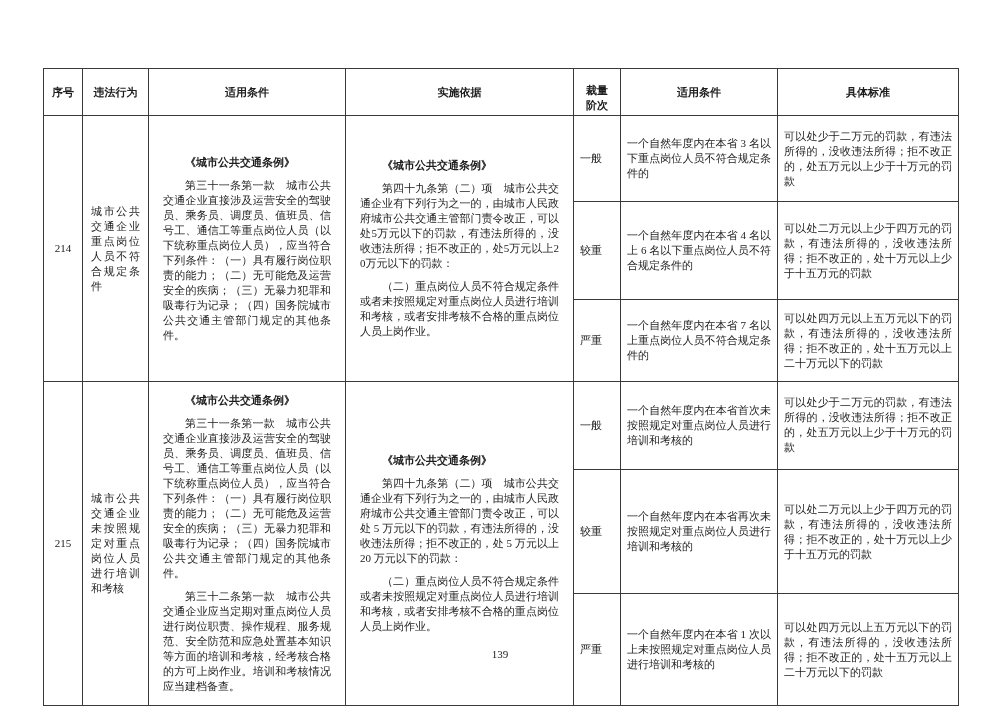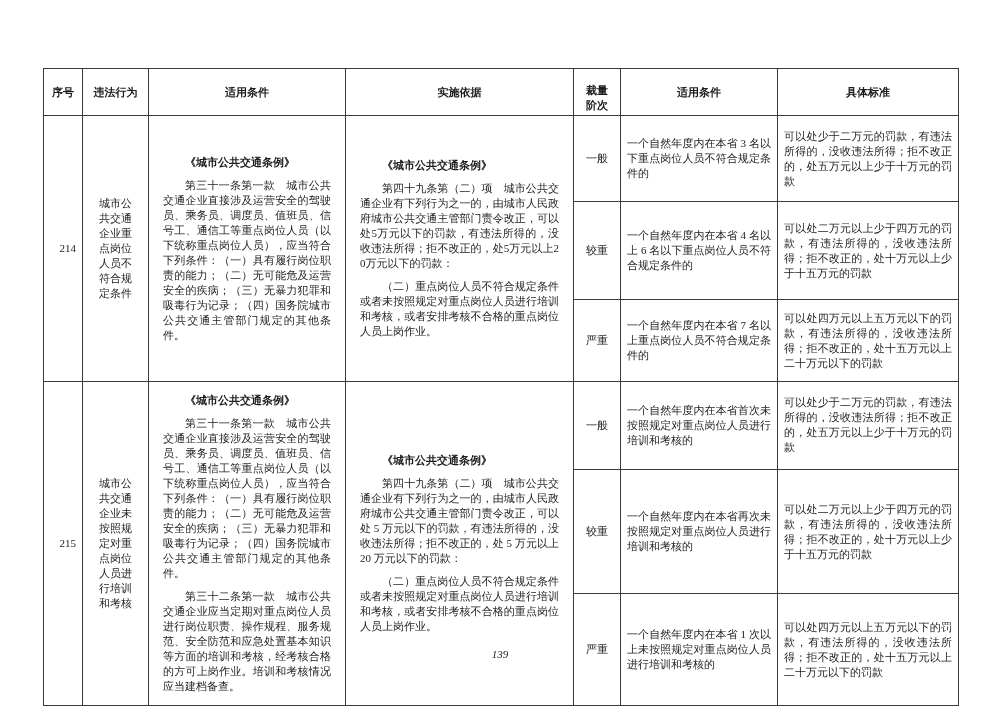--- a/index.html
+++ b/index.html
@@ -34,59 +34,57 @@
     font-weight: bold;
     text-align: center;
     padding: 2px 2px;
   }
   .narrow-head span {
     display: inline-block;
     width: 2em;
     margin-top: 12px;
   }
   td.seq {
-    text-align: right;
+    text-align: center;
   }
   td.violation {
     text-align: justify;
     text-justify: inter-ideograph;
-    padding: 6px 16px;
+    padding: 6px 8px;
   }
   td.basis p {
     margin: 8px;
     text-indent: 2em;
     text-align: justify;
     text-justify: inter-ideograph;
   }
   td.basis p.law-title {
     font-weight: bold;
     text-align: left;
   }
   td.tier {
-    text-align: center;
   }
   td.cond, td.std {
     text-align: justify;
     text-justify: inter-ideograph;
   }
   tr.r-head { height: 36px; }
   tr.r1 { height: 86px; }
   tr.r2 { height: 98px; }
   tr.r3 { height: 82px; }
   tr.r4 { height: 70px; }
   tr.r5 { height: 99px; }
   tr.r6 { height: 89px; }
   .page-number {
     position: absolute;
     left: 0;
     right: 0;
     top: 648px;
     text-align: center;
     font-size: 11px;
-    font-style: italic;
   }
 </style>
 </head>
 <body>
 
 <table class="reg">
   <colgroup>
     <col style="width:39px">
     <col style="width:66px">
     <col style="width:197px">

